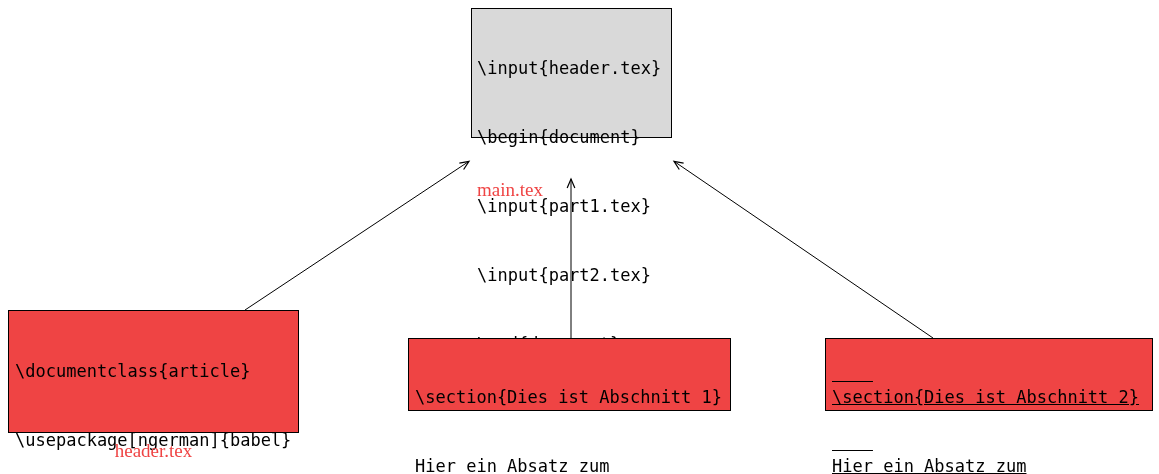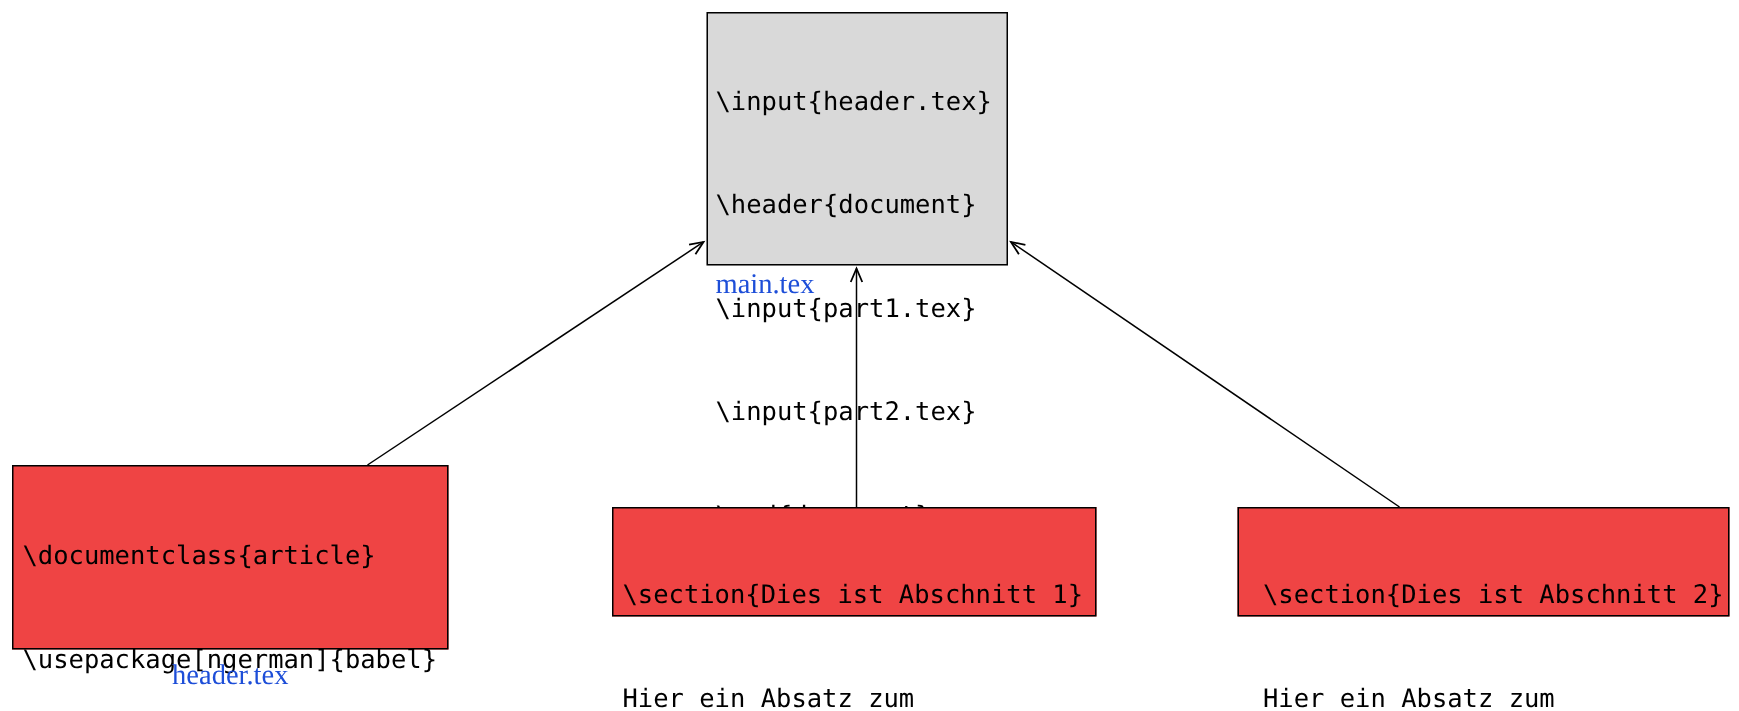--- a/index.html
+++ b/index.html
@@ -32,21 +32,21 @@
     white-space: pre;
     z-index: 2;
   }
   .code-box .code-line {
     height: 23px;
   }
   #box-main {
     left: 471px;
     top: 8px;
     width: 201px;
-    height: 169px;
+    height: 130px;
     background: #d9d9d9;
     padding: 2px 5px;
   }
   #box-header {
     left: 8px;
     top: 310px;
     width: 291px;
     height: 123px;
     padding: 3px 6px;
   }
@@ -55,28 +55,29 @@
     top: 338px;
     width: 323px;
     height: 73px;
     padding: 1px 6px;
   }
   #box-part2 {
     left: 825px;
     top: 338px;
     width: 328px;
     height: 73px;
-    padding: 1px 16px;
+    padding: 1px 6px;
+    text-decoration: underline;
   }
   .file-label {
     position: absolute;
     font-family: "Liberation Serif", "DejaVu Serif", serif;
     font-size: 19px;
     line-height: 20px;
-    color: #1d4ed8;
+    color: #ef4444;
     z-index: 2;
     white-space: nowrap;
   }
   #label-main {
     left: 477px;
     top: 180px;
   }
   #label-header {
     left: 8px;
     width: 291px;
@@ -107,21 +108,21 @@
         <path d="M -7.5 -3.2 L 0 0 L -7.5 3.2" fill="none" stroke="#000000" stroke-width="1"></path>
       </marker>
     </defs>
     <line x1="245" y1="310" x2="469" y2="161.3" stroke="#000000" stroke-width="1" marker-end="url(#arrowtip)"></line>
     <line x1="571" y1="338" x2="571" y2="179" stroke="#000000" stroke-width="1" marker-end="url(#arrowtip)"></line>
     <line x1="933" y1="338" x2="674" y2="161.3" stroke="#000000" stroke-width="1" marker-end="url(#arrowtip)"></line>
   </svg>
 
   <div id="box-main" class="code-box">
     <div class="code-line">\input{header.tex}</div>
-    <div class="code-line">\header{document}</div>
+    <div class="code-line">\begin{document}</div>
     <div class="code-line">\input{part1.tex}</div>
     <div class="code-line">\input{part2.tex}</div>
     <div class="code-line">\end{document}</div>
   </div>
   <div id="label-main" class="file-label">main.tex</div>
 
   <div id="box-header" class="code-box">
     <div class="code-line">\documentclass{article}</div>
     <div class="code-line">\usepackage[ngerman]{babel}</div>
     

